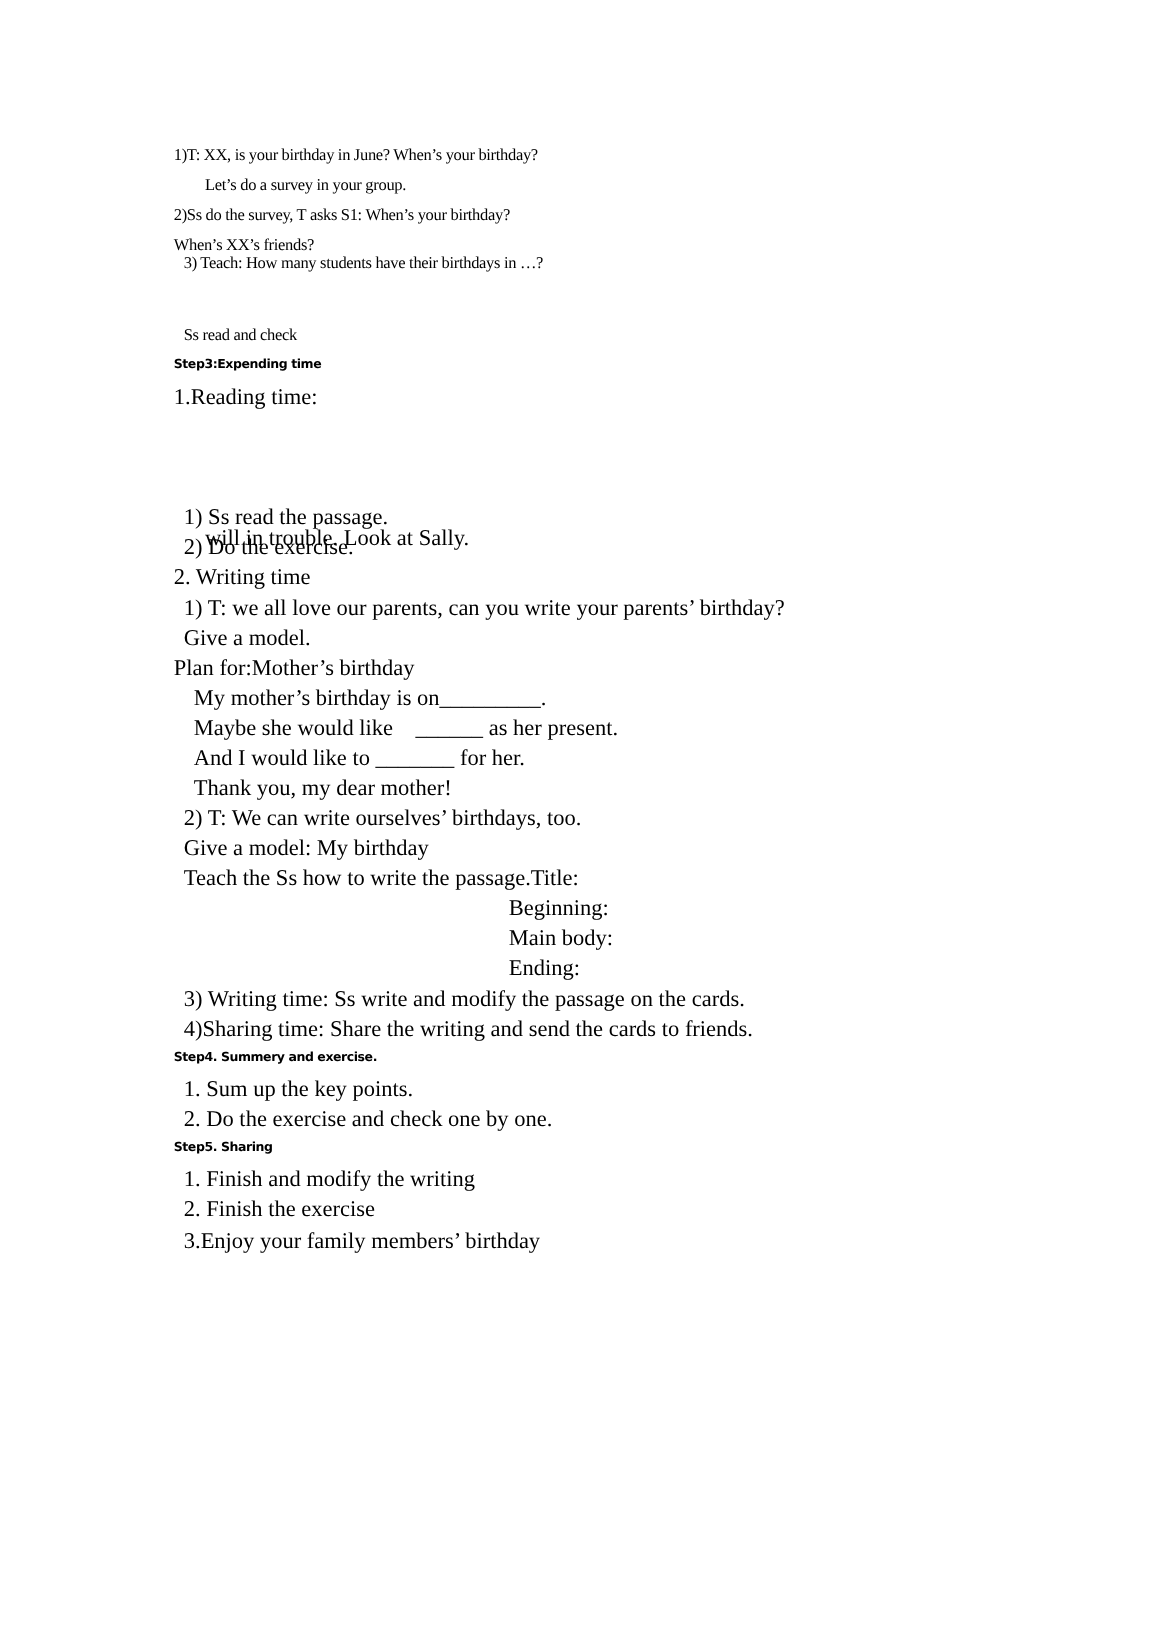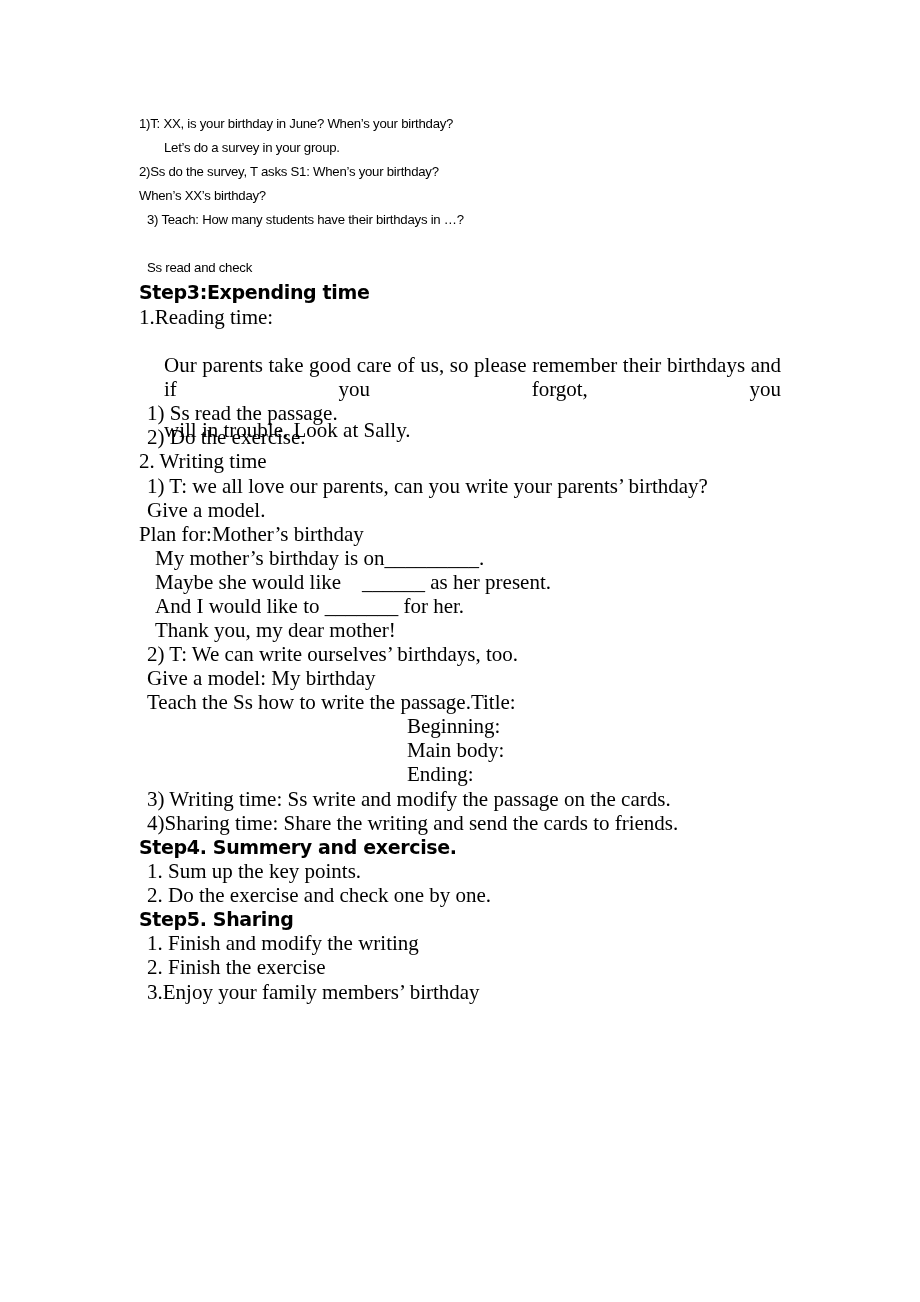--- a/index.html
+++ b/index.html
@@ -1,38 +1,37 @@
 <!DOCTYPE html>
 <html><head>
   <meta charset="utf-8">
   <style>
     html, body { margin: 0; padding: 0; background: #ffffff; }
     body { width: 920px; height: 1302px; position: relative; overflow: hidden; color: #000; }
     .page { position: absolute; left: 0; top: 0; width: 920px; height: 1302px; }
     .line { position: absolute; white-space: pre; line-height: 24px; height: 24px; }
-    .sans { font-family: Liberation Sans, sans-serif; font-size: 13.2px; letter-spacing: -0.25px; }
-    .serif { font-family: "Liberation Serif", "DejaVu Serif", serif; font-size: 21px; }
-    .head { font-family: "DejaVu Sans", "Liberation Sans", sans-serif; font-weight: bold; font-size: 19px; letter-spacing: -0.35px; }
+    .sans { font-family: Liberation Serif, serif; font-size: 13.2px; letter-spacing: -0.25px; }
+    .serif { font-family: "Liberation Serif", "DejaVu Serif", serif; font-size: 18px; }
+    .head { font-family: "DejaVu Sans", "Liberation Sans", sans-serif; font-weight: bold; font-size: 10px; letter-spacing: -0.35px; }
     .justify { white-space: normal; text-align: justify; text-align-last: justify; }
   </style>
 </head>
 <body>
 
 <div class="page">
 
   <div class="line sans" style="left:139px; top:112px;">1)T: XX, is your birthday in June? When’s your birthday?</div>
   <div class="line sans" style="left:164px; top:136px;">Let’s do a survey in your group.</div>
   <div class="line sans" style="left:139px; top:160px;">2)Ss do the survey, T asks S1: When’s your birthday?</div>
-  <div class="line sans" style="left:139px; top:184px;">When’s XX’s birthday?</div>
-  <div class="line sans" style="left:147px; top:208px;">3) Teach: How many students have their birthdays in …?</div>
+  <div class="line sans" style="left:139px; top:184px;">When’s XX’s friends?</div>
+  <div class="line sans" style="left:147px; top:198px;">3) Teach: How many students have their birthdays in …?</div>
   <div class="line sans" style="left:147px; top:256px;">Ss read and check</div>
 
   <div class="line head" style="left:139px; top:280px;">Step3:Expending time</div>
   <div class="line serif" style="left:139px; top:305px;">1.Reading time:</div>
-  <div class="line serif justify" style="left:164px; top:353px; width:617px;">Our parents take good care of us, so please remember their birthdays and if you forgot, you</div>
   <div class="line serif" style="left:164px; top:377px;margin-top:41px;">will in trouble. Look at Sally.</div>
   <div class="line serif" style="left:147px; top:401px;">1) Ss read the passage.</div>
   <div class="line serif" style="left:147px; top:425px;">2) Do the exercise.</div>
 
   <div class="line serif" style="left:139px; top:449px;">2. Writing time</div>
   <div class="line serif" style="left:147px; top:474px;">1) T: we all love our parents, can you write your parents’ birthday?</div>
   <div class="line serif" style="left:147px; top:498px;">Give a model.</div>
   <div class="line serif" style="left:139px; top:522px;">Plan for:Mother’s birthday</div>
   <div class="line serif" style="left:155px; top:546px;">My mother’s birthday is on_________.</div>
   <div class="line serif" style="left:155px; top:570px;">Maybe she would like    ______ as her present.</div>

